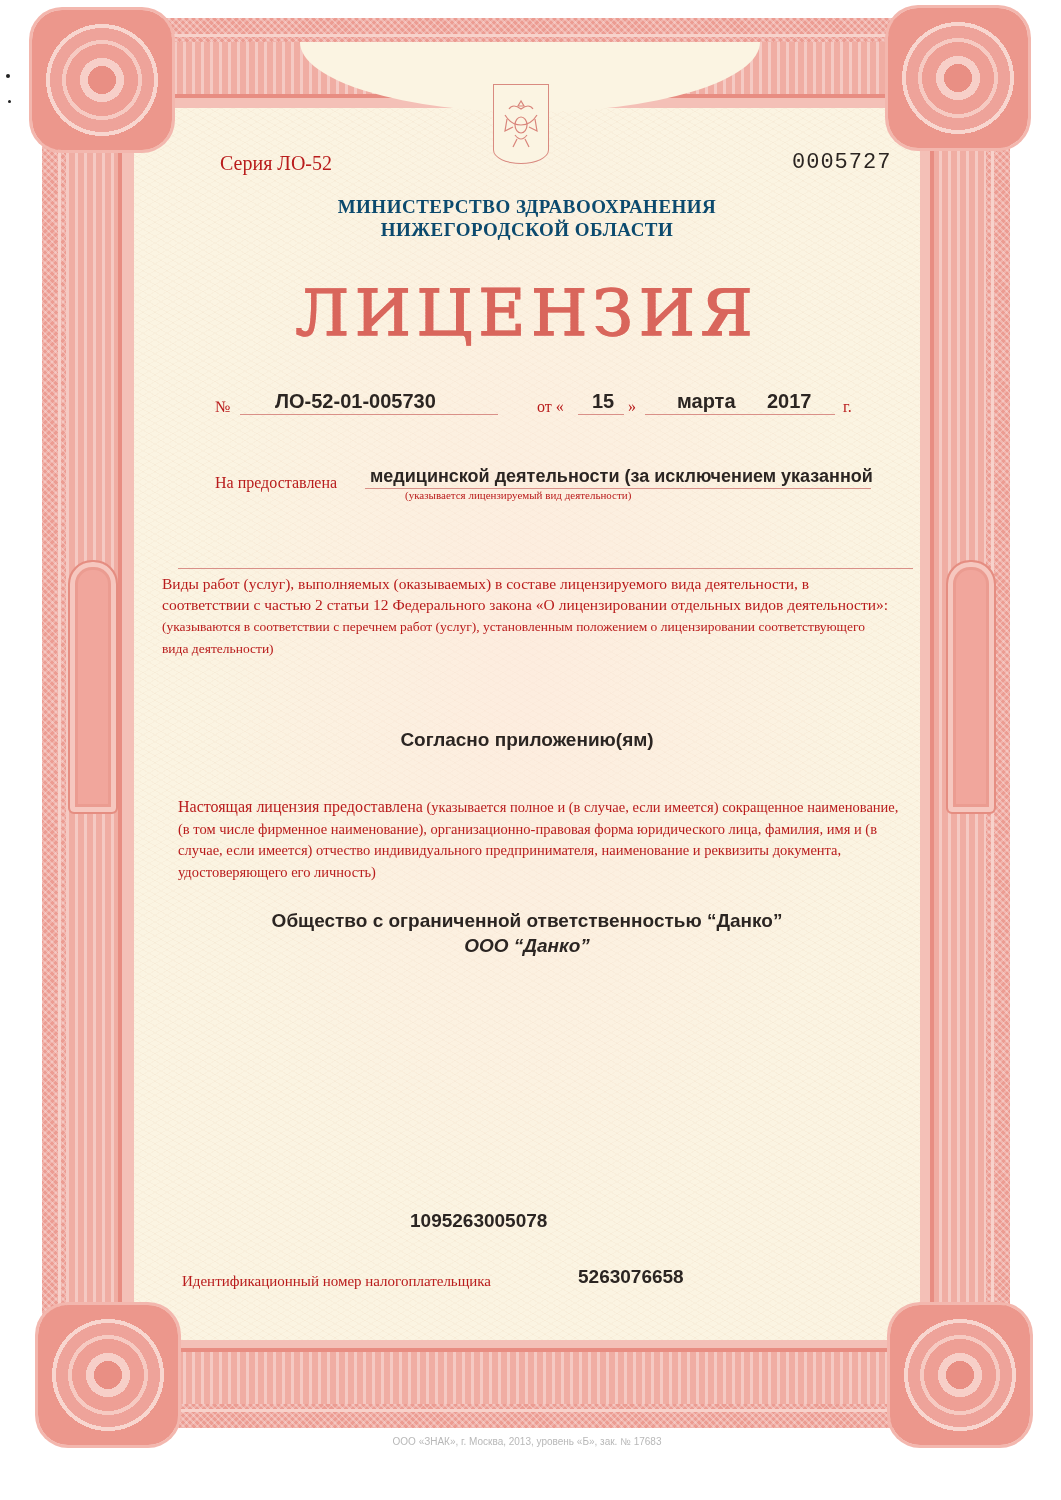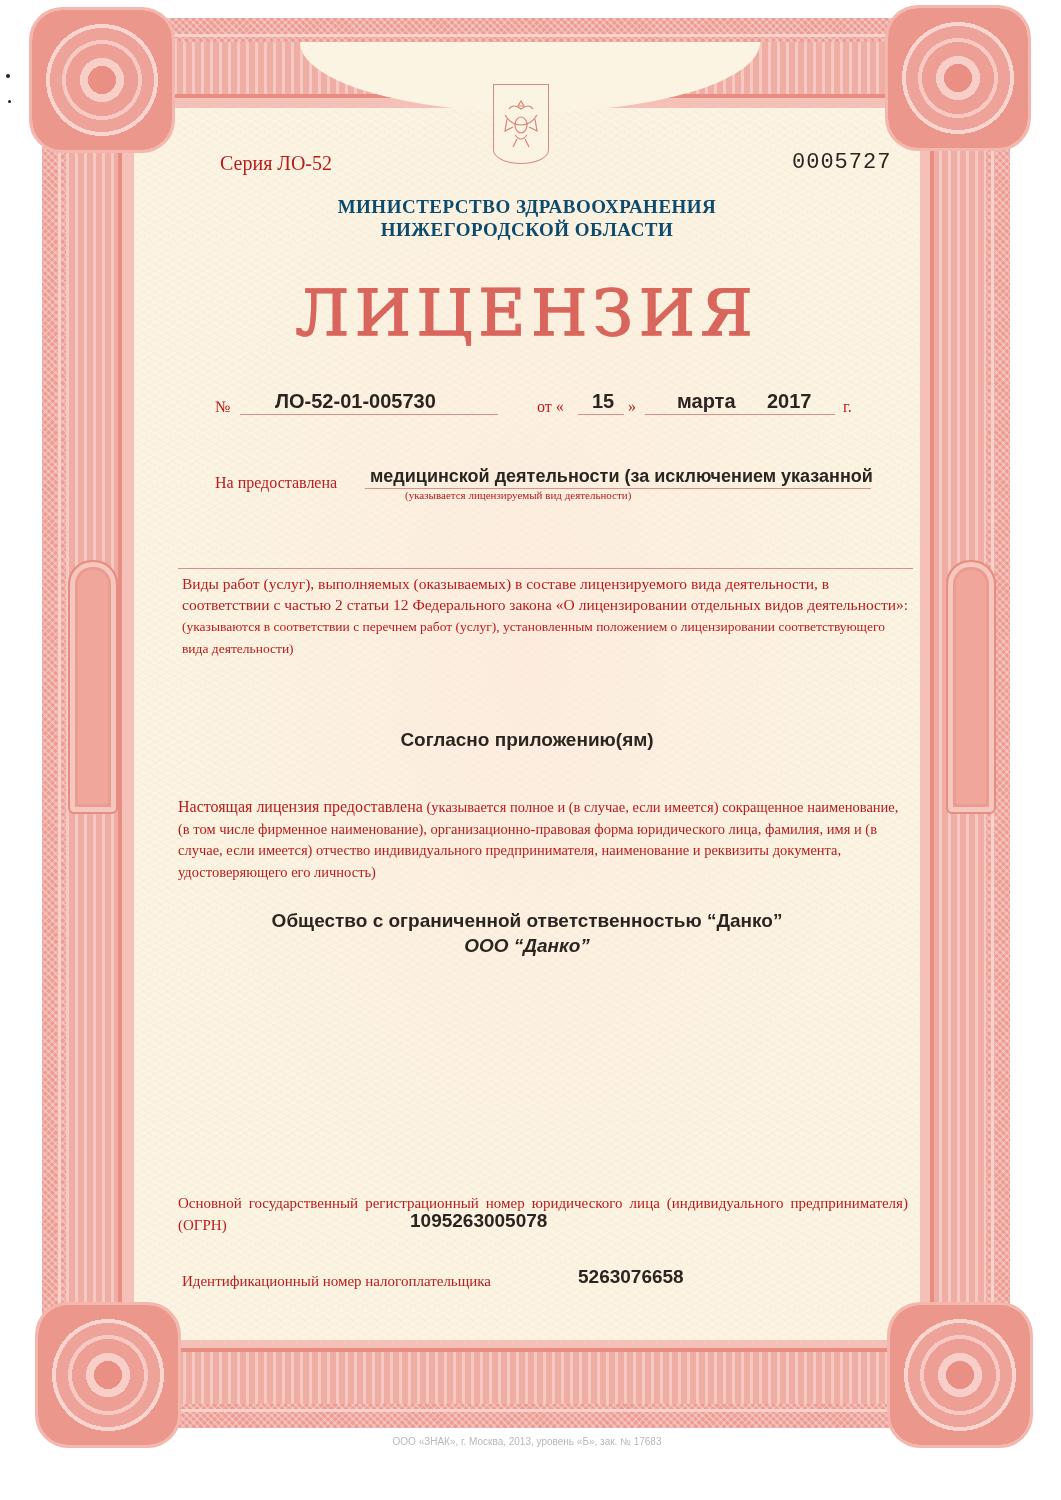--- a/index.html
+++ b/index.html
@@ -105,21 +105,21 @@
   .day { left:592px; top:390px; font-size:20px; }
   .month { left:677px; top:390px; font-size:20px; }
   .year { left:767px; top:390px; font-size:20px; }
   .g-label { left:843px; top:398px; font-size:16px; }
 
   .na-osush { left:215px; top:474px; font-size:16px; }
   .activity-1 { left:370px; top:466px; font-size:18px; }
   .activity-hint { left:405px; top:489px; font-size:11px; }
   .activity-cont { left:175px; top:503px; width:740px; font-size:18px; line-height:22px; }
 
-  .vidy { left:182px; top:573px; width:730px; font-size:15.5px; line-height:21px; }
+  .vidy { left:162px; top:573px; width:730px; font-size:15.5px; line-height:21px; }
 
   .soglasno { left:134px; width:786px; top:681px; text-align:center; font-size:19px;margin-top:48px; }
 
   .nastoyashaya { left:178px; top:796px; width:730px; font-size:14.5px; line-height:21.5px; }
 
   .org-full { left:134px; width:786px; top:910px; text-align:center; font-size:19px; }
   .org-short { left:134px; width:786px; top:935px; text-align:center; font-size:19px;font-style:italic; }
 
   .ogrn-label { left:178px; top:1192px; width:730px; font-size:15px; line-height:22px; text-align:justify; }
   .ogrn-value { left:410px; top:1210px; font-size:19px; }
@@ -195,21 +195,20 @@
   </div>
   <div class="abs soglasno txt-dark">Согласно приложению(ям)</div>
 
   <div class="abs nastoyashaya txt-red">
     <span style="font-size:16px;">Настоящая лицензия предоставлена</span>
     <span>(указывается полное и (в случае, если имеется) сокращенное наименование, (в том числе фирменное наименование), организационно-правовая форма юридического лица, фамилия, имя и (в случае, если имеется) отчество индивидуального предпринимателя, наименование и реквизиты документа, удостоверяющего его личность)</span>
   </div>
   <div class="abs org-full txt-dark">Общество с ограниченной ответственностью “Данко”</div>
   <div class="abs org-short txt-dark">ООО “Данко”</div>
 
-  <div class="abs ogrn-label txt-red">Основной государственный регистрационный номер юридического лица (индивидуального предпринимателя) (ОГРН)</div>
   <div class="abs ogrn-value txt-dark">1095263005078</div>
   <div class="abs inn-label txt-red">Идентификационный номер налогоплательщика</div>
   <div class="abs inn-value txt-dark">5263076658</div>
 
   <div class="abs printer">ООО «ЗНАК», г. Москва, 2013, уровень «Б», зак. № 17683</div>
 
   <div class="dot" style="left:6px; top:74px;"></div>
   <div class="dot" style="left:8px; top:100px; width:3px; height:3px;"></div>
 </div>
 

